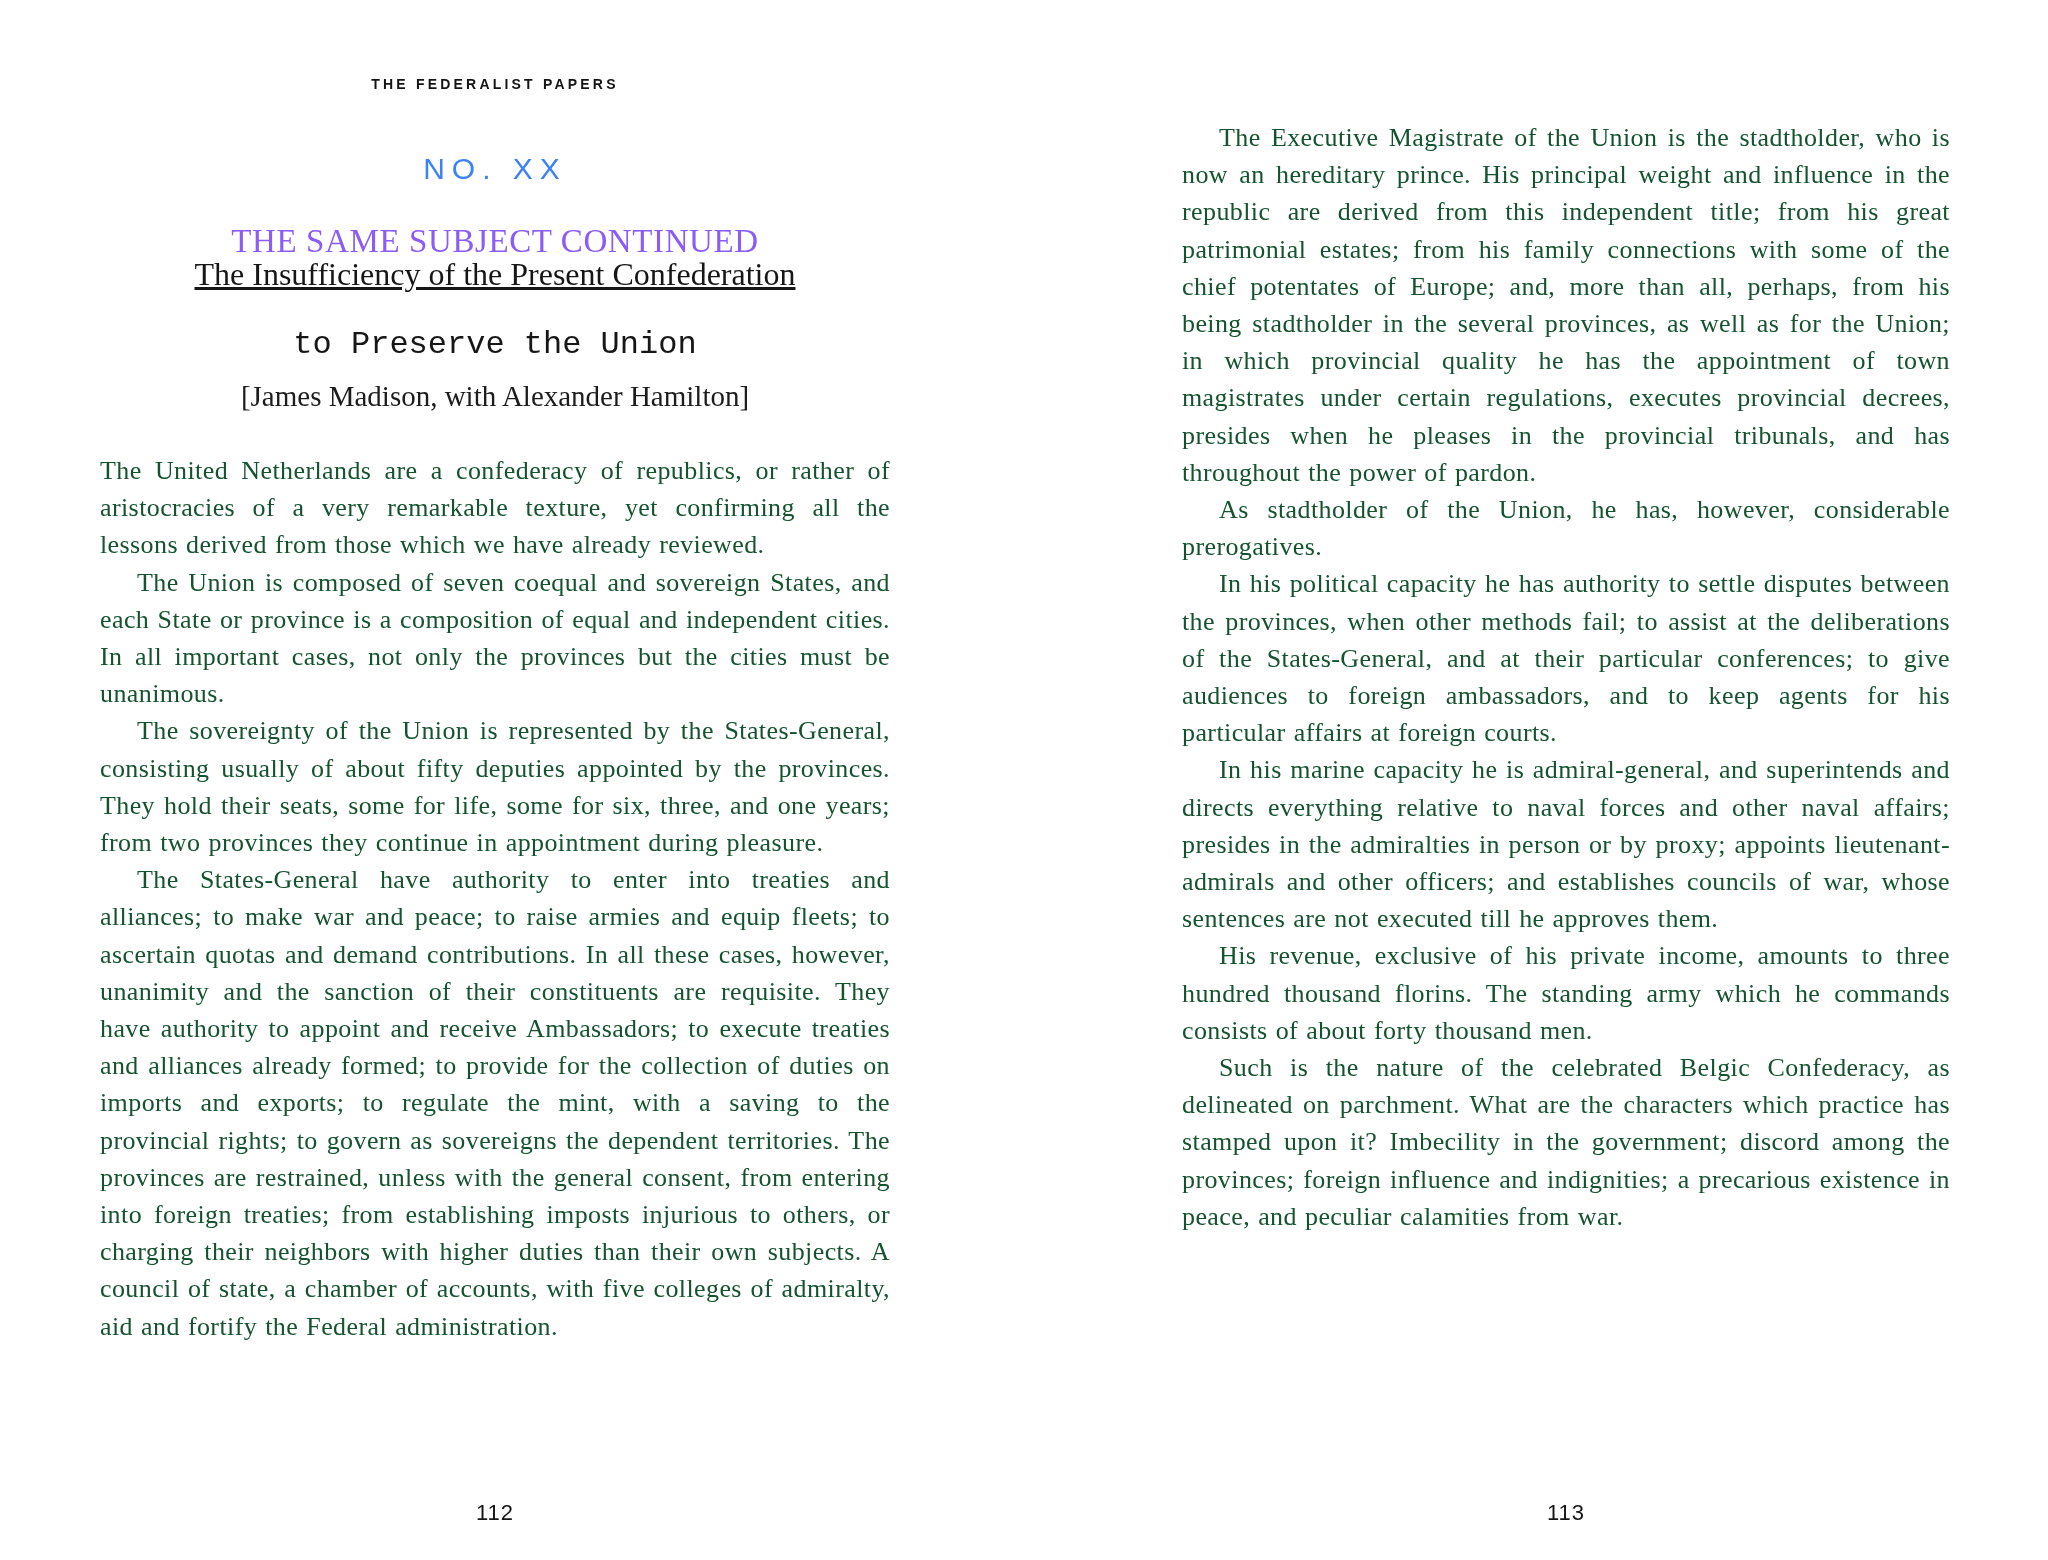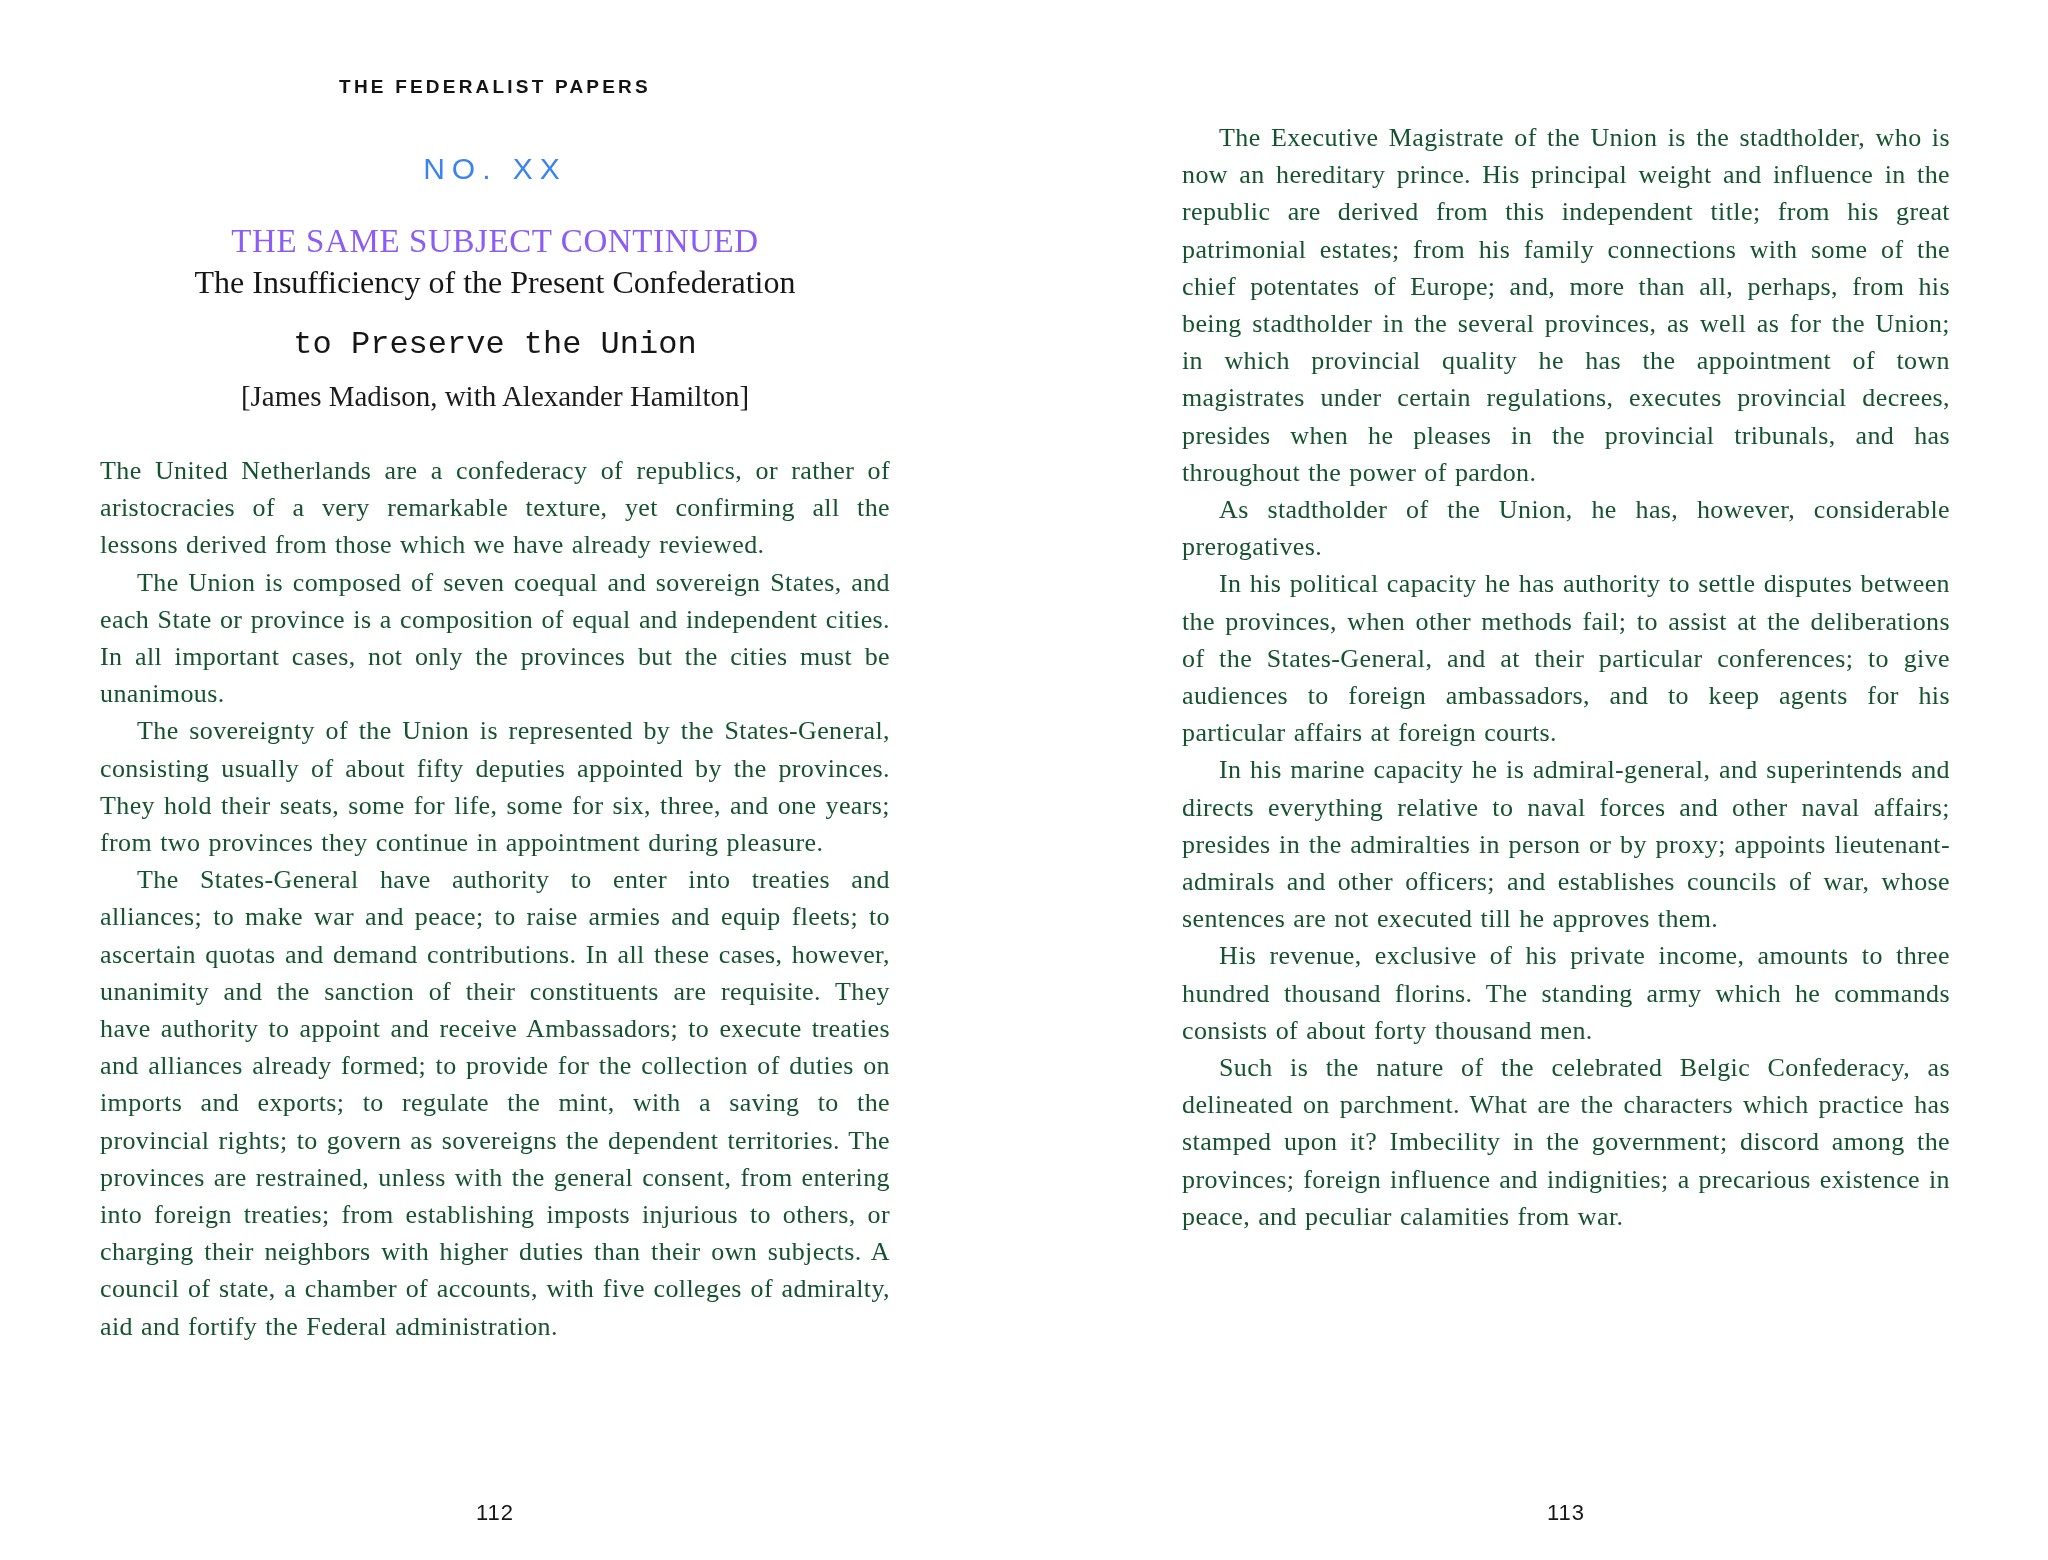--- a/index.html
+++ b/index.html
@@ -15,21 +15,21 @@
 
   .page { position: absolute; top: 0; width: 1024px; height: 1560px; }
   .page.left  { left: 0; }
   .page.right { left: 1024px; }
 
   .running-header {
     position: absolute;
     top: 76px;
     text-align: center;
     font-family: "Liberation Sans", sans-serif;
-    font-size: 19px;
+    font-size: 14px;
     font-weight: 700;
     letter-spacing: 3.2px;
     color: #141414;
     white-space: nowrap;
   }
   .page.left  .running-header { left: 100px; width: 790px; }
   .page.right .running-header { left: 158px; width: 768px; }
 
   .chapter-no {
     position: absolute;
@@ -55,21 +55,21 @@
   }
 
   .chapter-subtitle {
     position: absolute;
     left: 60px; width: 870px;
     text-align: center;
     font-family: "Liberation Serif", serif;
     font-size: 32px;
     color: #161616;
   }
-  .chapter-subtitle.line1 { top: 264px; }
+  .chapter-subtitle.line1 { top: 256px; text-decoration: underline; }
   .chapter-subtitle.line2 { top: 326px; font-family: Liberation Mono, monospace; }
 
   .byline {
     position: absolute;
     top: 380px; left: 60px; width: 870px;
     text-align: center;
     font-family: "Liberation Serif", serif;
     font-size: 29px;
     color: #1c1c1c;
   }

